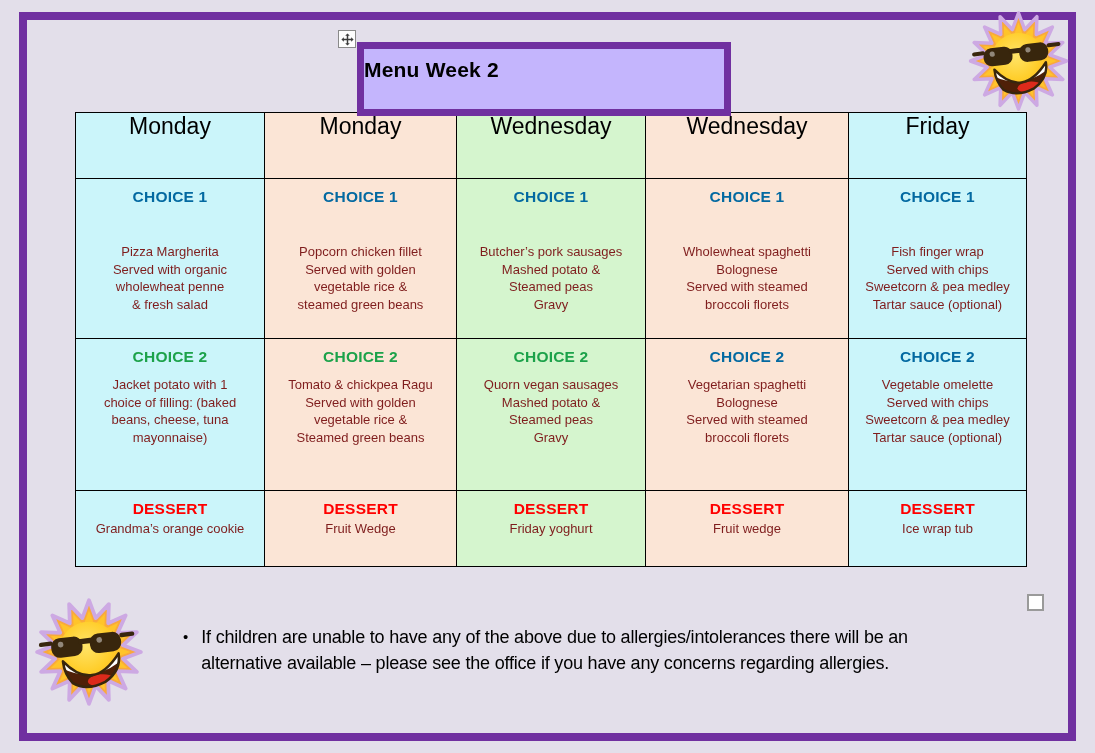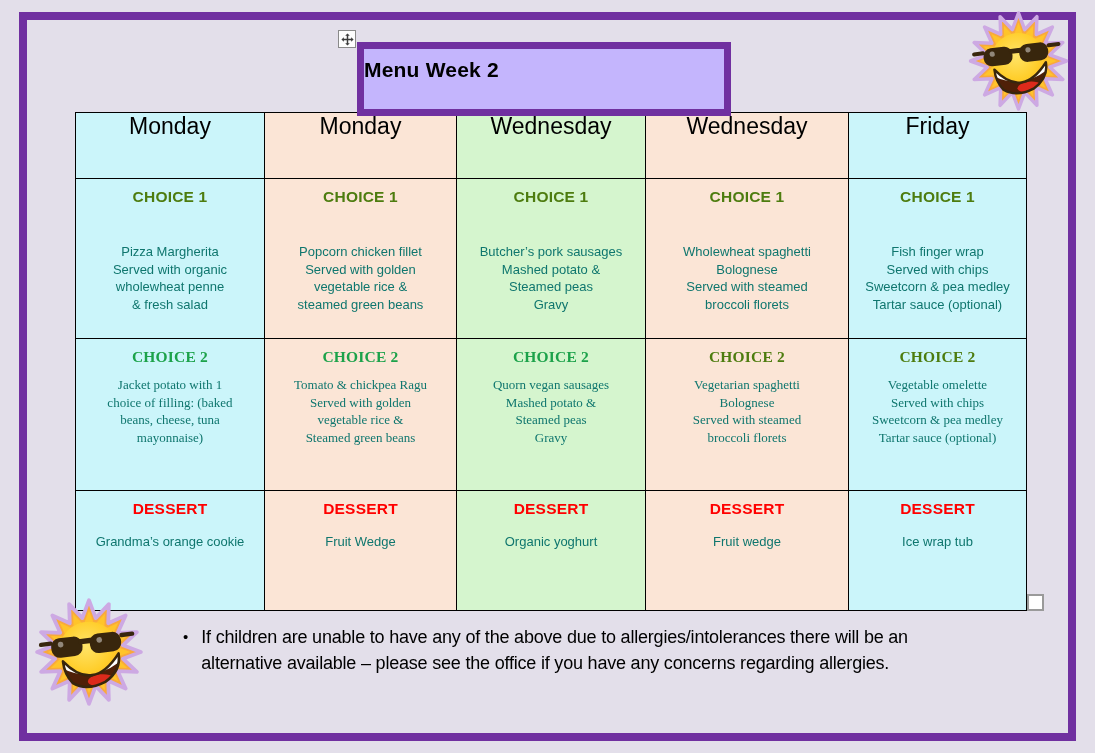--- a/index.html
+++ b/index.html
@@ -36,33 +36,33 @@
   table.menu td, table.menu th{
     border:1px solid #000;padding:0;vertical-align:top;text-align:center;
     overflow:hidden;
   }
   .bg-cyan{background:#CBF5FA;}
   .bg-peach{background:#FBE5D6;}
   .bg-green{background:#D5F5CE;}
   th.day{font-size:23px;font-weight:normal;padding-top:12px;}
   .row-head{height:66px;}
   .row-c1{height:160px;}
-  .row-c2{height:152px;font-family:Liberation Serif, serif;}
-  .row-ds{height:120px;}
+  .row-c2{height:152px;}
+  .row-ds{height:76px;}
   .cell-head{font-weight:bold;font-size:15.5px;margin-top:9px;letter-spacing:.2px;}
-  .hd-blue{color:#4d7c0f;}
+  .hd-blue{color:#0369a1;}
   .hd-green{color:#1CA24A;}
   .hd-red{color:#FF0000;}
   .cell-body{
     font-size:13px;line-height:17.5px;white-space:pre-line;
-    color:#0f766e;padding:0 2px;
+    color:#7f1d1d;padding:0 2px;
   }
   .row-c1 .cell-body{margin-top:37px;}
   .row-c2 .cell-body{margin-top:10px;}
-  .row-ds .cell-body{margin-top:15px;}
+  .row-ds .cell-body{margin-top:2px;}
   
   .resize-handle{
     position:absolute;left:1027px;top:594px;width:13px;height:13px;
     background:#fff;border:2px solid #9a9a9a;z-index:6;
   }
   
   .note{
     position:absolute;left:183px;top:624px;width:812px;z-index:3;
     display:flex;align-items:flex-start;
   }
@@ -220,21 +220,21 @@
     <td class="bg-cyan">
       <div class="cell-head hd-red">DESSERT</div>
       <div class="cell-body">Grandma’s orange cookie</div>
     </td>
     <td class="bg-peach">
       <div class="cell-head hd-red">DESSERT</div>
       <div class="cell-body">Fruit Wedge</div>
     </td>
     <td class="bg-green">
       <div class="cell-head hd-red">DESSERT</div>
-      <div class="cell-body">Organic yoghurt</div>
+      <div class="cell-body">Friday yoghurt</div>
     </td>
     <td class="bg-peach">
       <div class="cell-head hd-red">DESSERT</div>
       <div class="cell-body">Fruit wedge</div>
     </td>
     <td class="bg-cyan">
       <div class="cell-head hd-red">DESSERT</div>
       <div class="cell-body">Ice wrap tub</div>
     </td>
   </tr>

